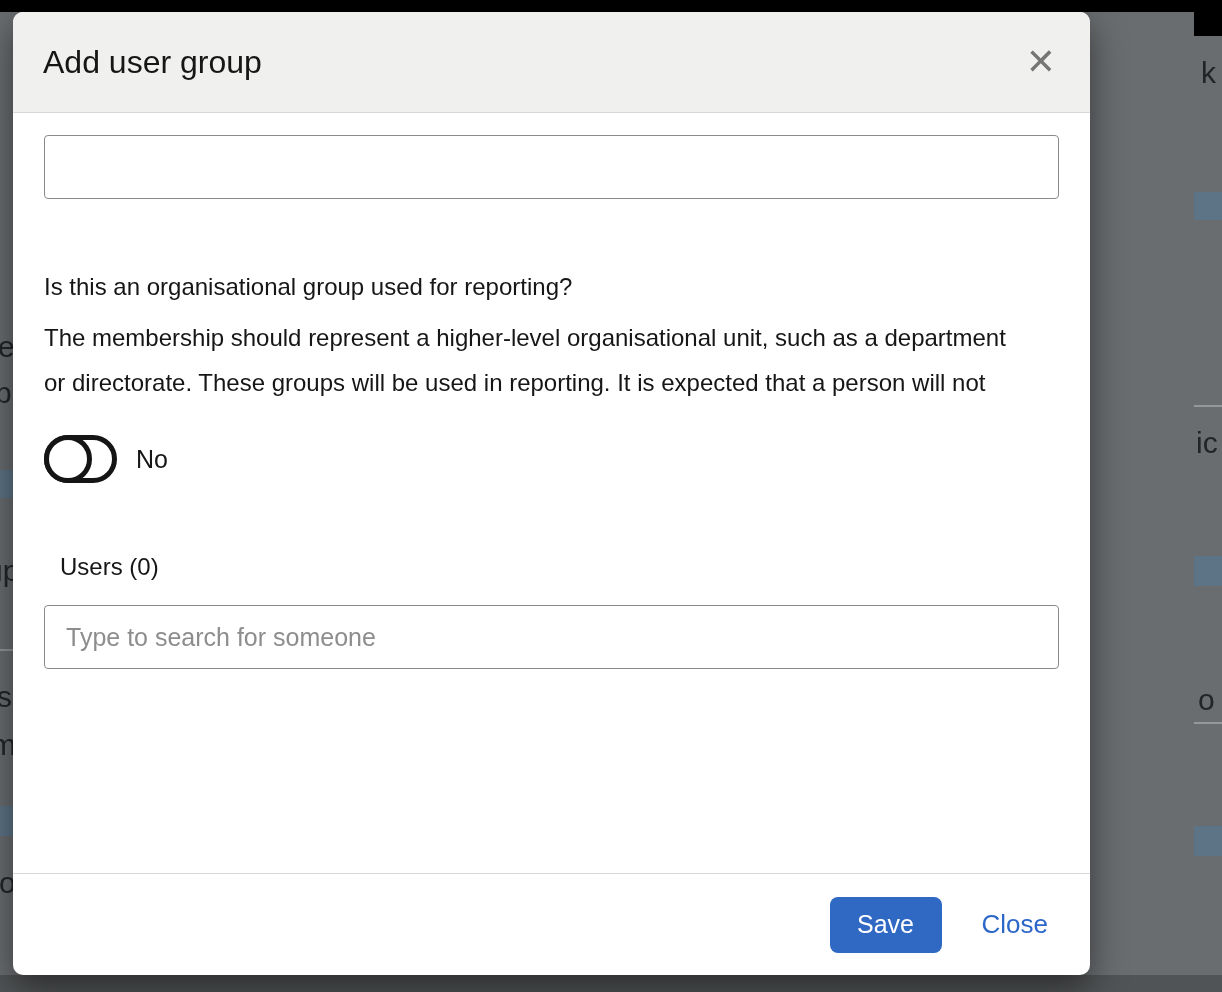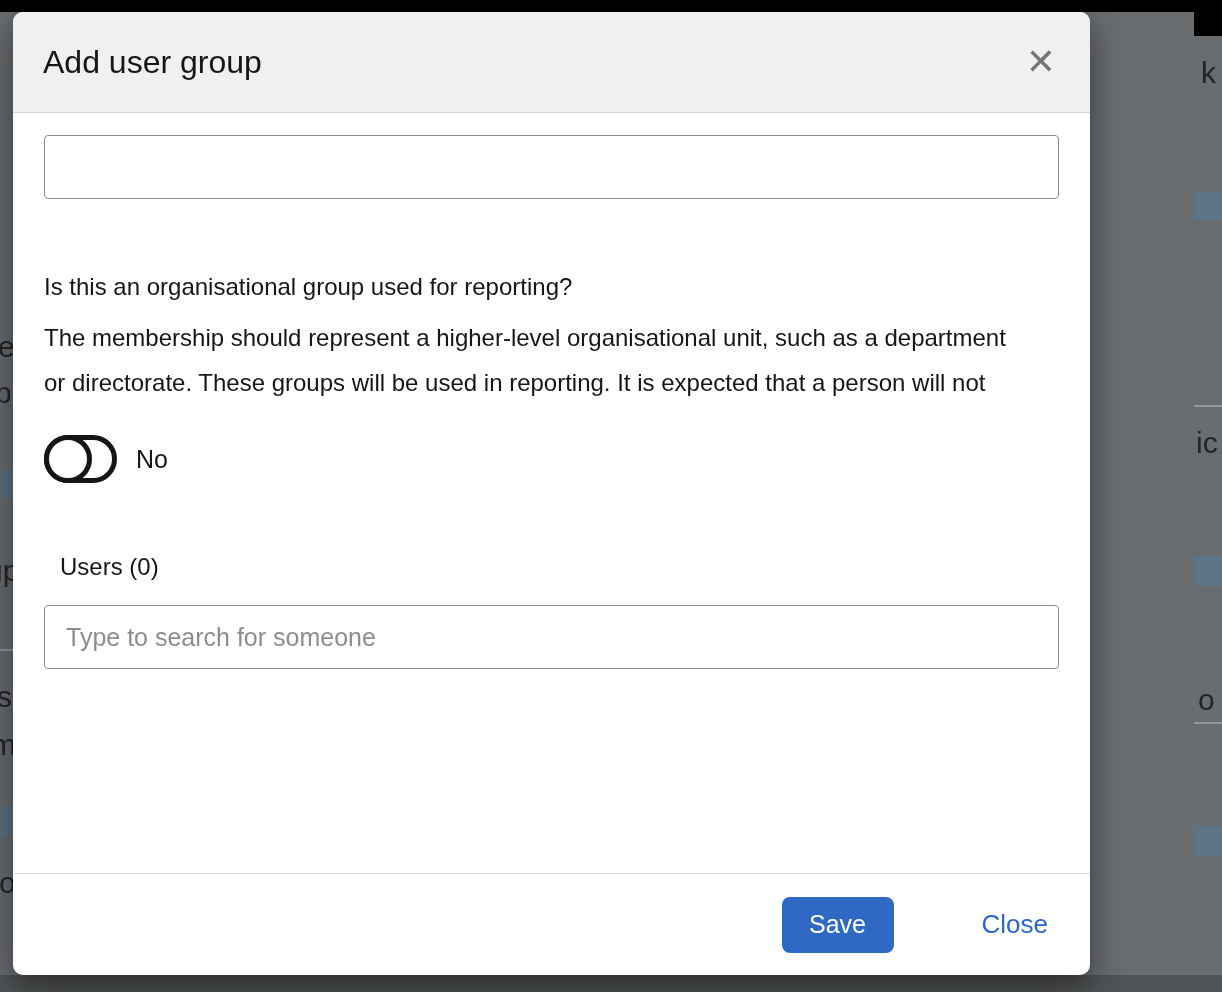--- a/index.html
+++ b/index.html
@@ -74,21 +74,21 @@
     display:flex; align-items:center; justify-content:flex-end;
     gap:40px; padding:0 42px 0 31px;
   }
   .save-btn {
     width:112px; height:56px; border:none; border-radius:8px;
     background:#2f69c4; color:#ffffff; font-size:25px; font-weight:500;
     cursor:pointer; font-family:"Liberation Sans", sans-serif;
   }
   .close-link {
     background:none; border:none; color:#2b66c9; font-size:26px;
-    cursor:pointer; padding:0; font-family:"Liberation Sans", sans-serif;margin-left:48px;
+    cursor:pointer; padding:0; font-family:"Liberation Sans", sans-serif;
   }
 </style>
 </head>
 <body>
 
 <div class="backdrop">
   <div class="band" style="left:0; top:470px; width:13px; height:28px;"></div>
   <div class="band" style="left:0; top:806px; width:13px; height:30px;"></div>
   <div class="rule" style="left:0; top:649px; width:13px;"></div>
   <div class="band" style="left:1194px; top:192px; width:28px; height:28px;"></div>

